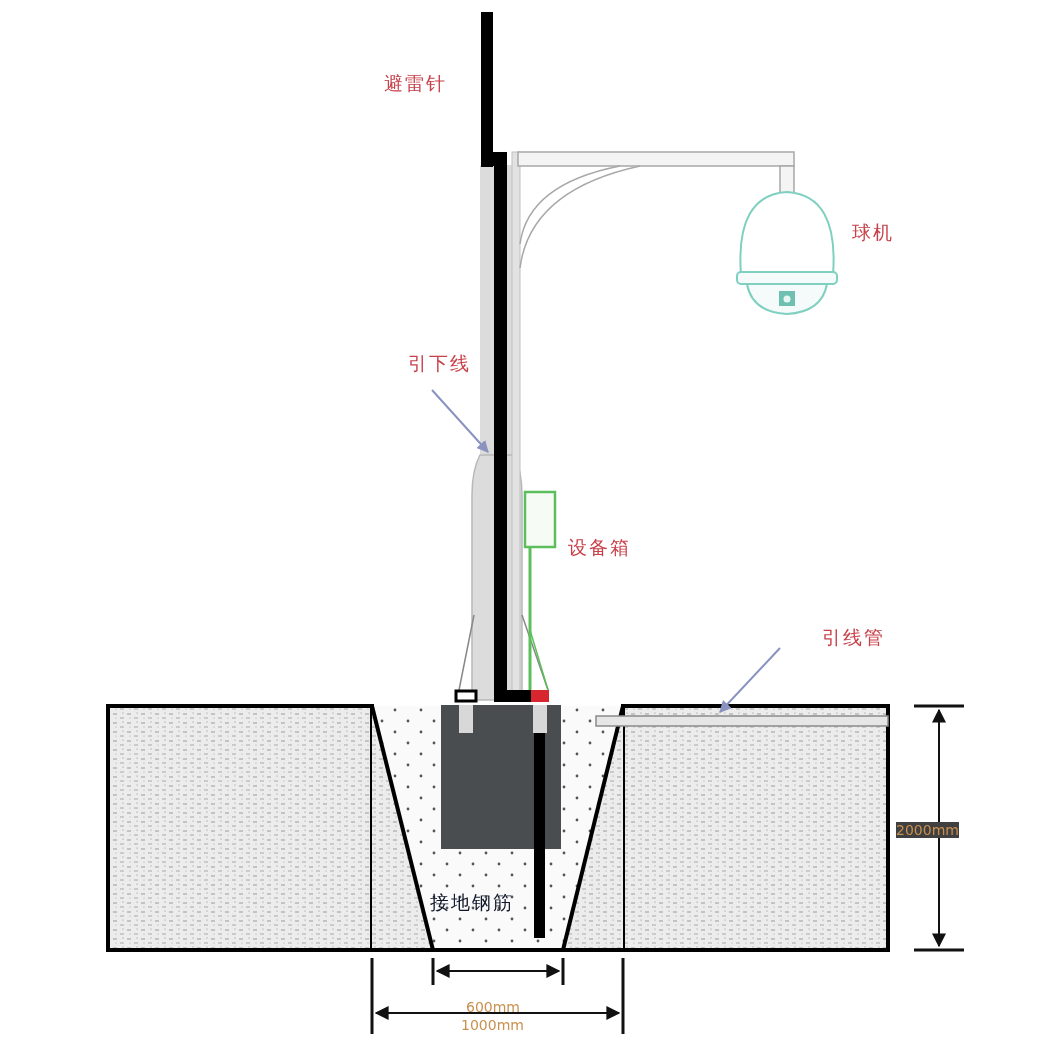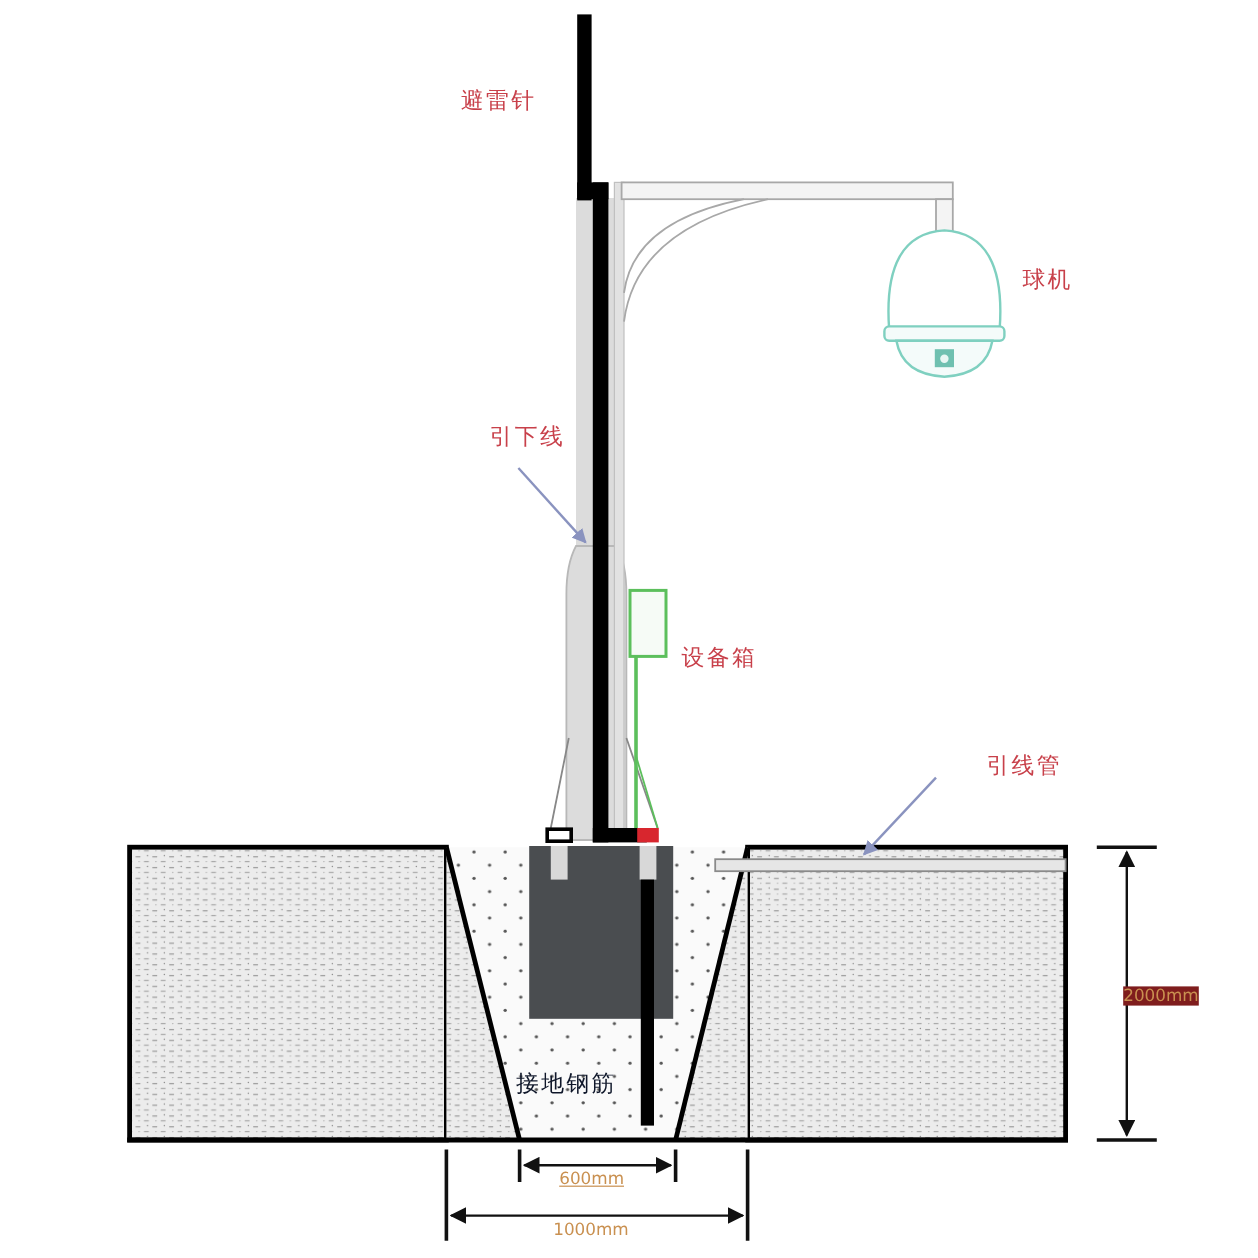--- a/index.html
+++ b/index.html
@@ -120,15 +120,15 @@
   </g>
 </svg>
 
 <div class="lbl red" style="left:384px;top:71px;">避雷针</div>
 <div class="lbl red" style="left:852px;top:220px;">球机</div>
 <div class="lbl red" style="left:408px;top:351px;">引下线</div>
 <div class="lbl red" style="left:568px;top:535px;">设备箱</div>
 <div class="lbl red" style="left:822px;top:625px;">引线管</div>
 <div class="lbl blue" style="left:430px;top:890px;">接地钢筋</div>
 
-<div class="dim" style="left:896px;top:822px;background:#7f1d1d;margin-left:40px;">2000mm</div>
-<div class="dim" style="left:466px;top:975px;text-decoration:underline;">600mm</div>
+<div class="dim" style="left:896px;top:822px;background:#404040;">2000mm</div>
+<div class="dim" style="left:466px;top:999px;">600mm</div>
 <div class="dim" style="left:461px;top:1017px;">1000mm</div>
 
 </body></html>

